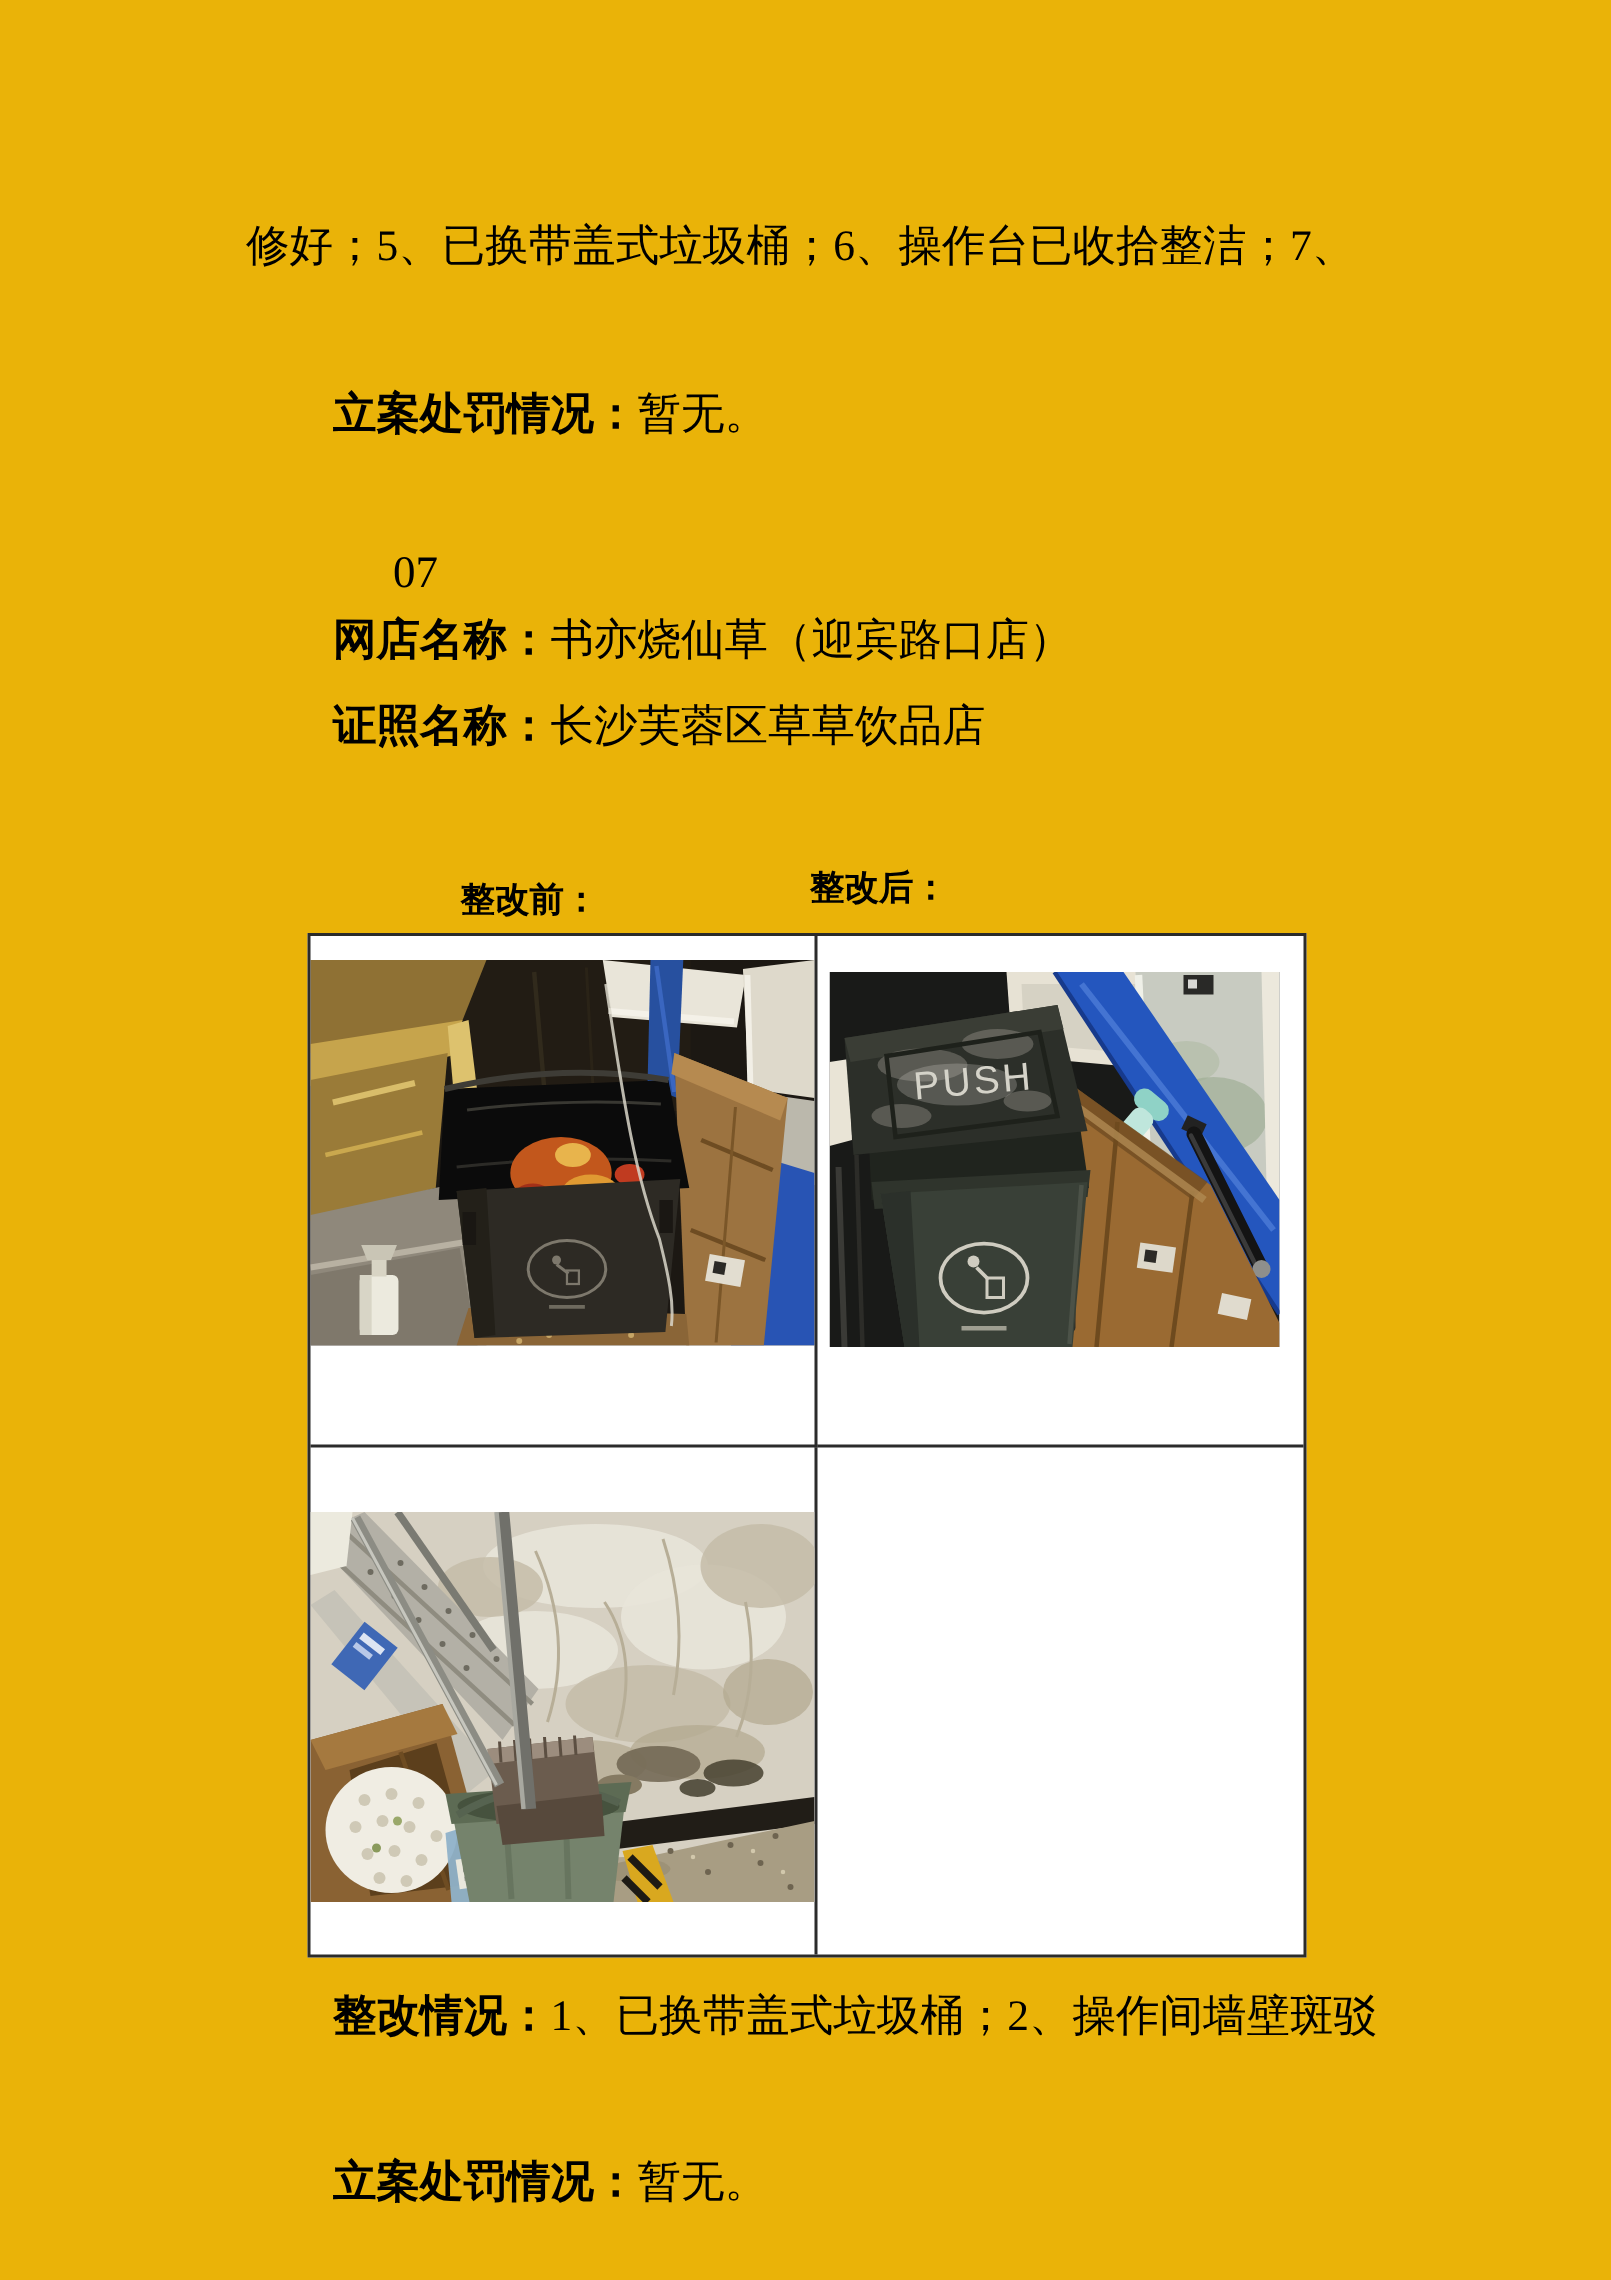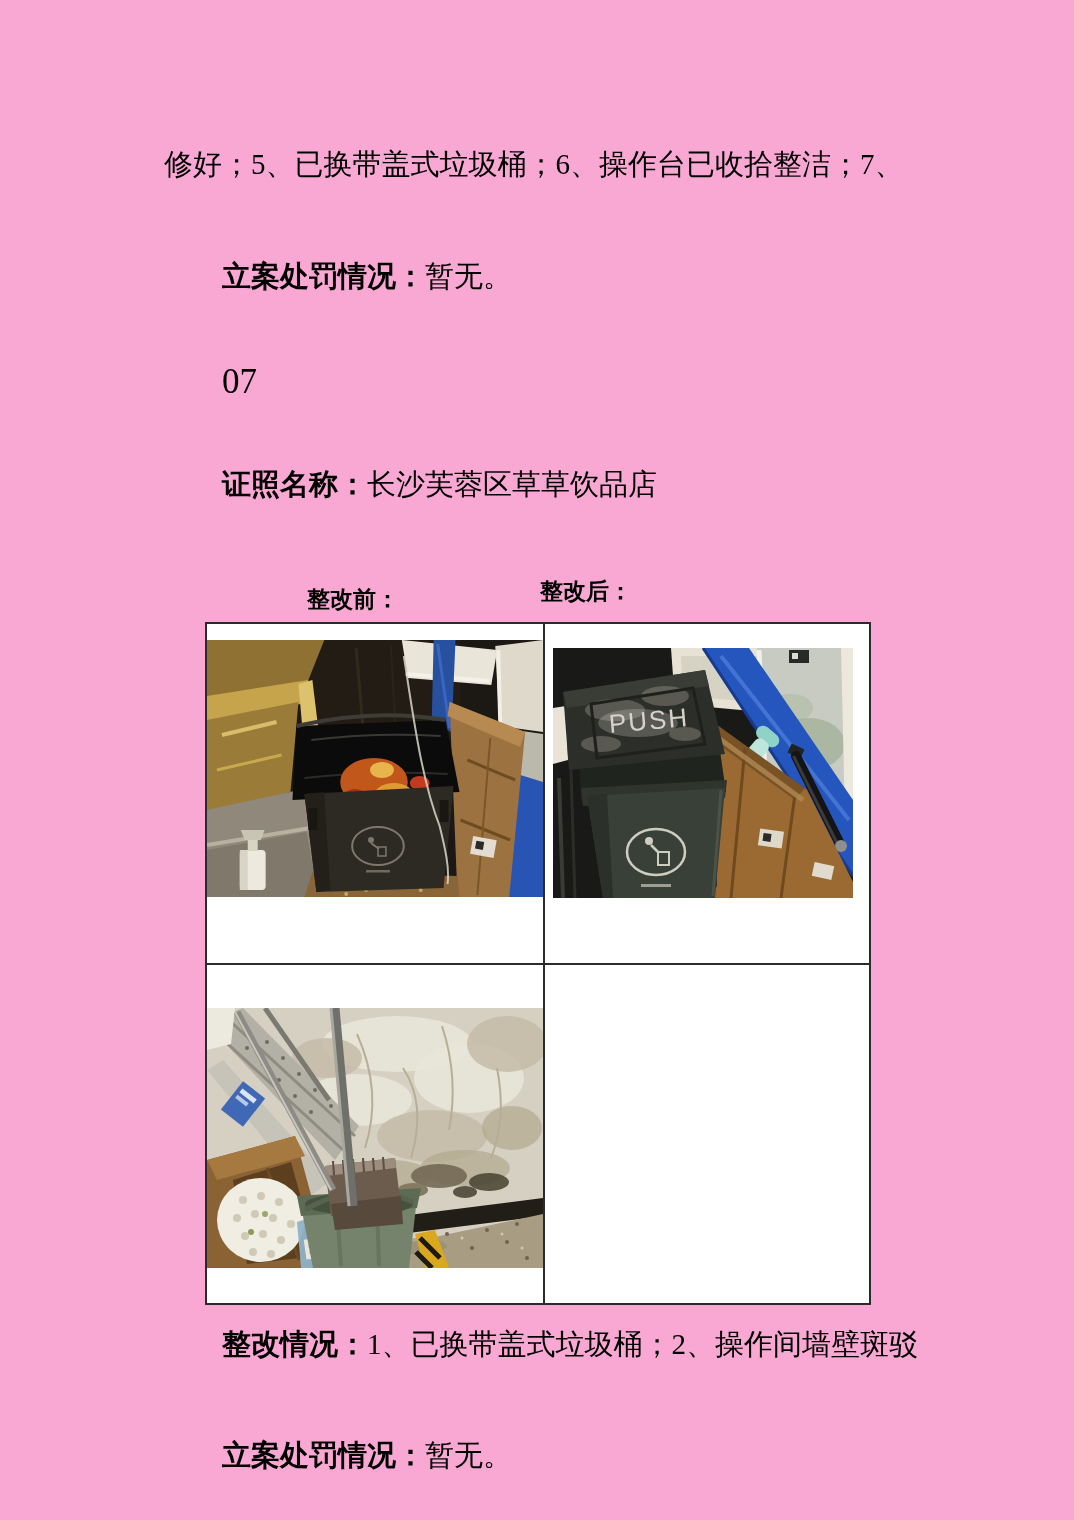--- a/index.html
+++ b/index.html
@@ -1,33 +1,33 @@
 <!DOCTYPE html>
 <html><head>
 <meta charset="utf-8">
 <style>
   html,body{margin:0;padding:0;background:#ffffff;}
   .page{
     position:relative;
     width:1074px;height:1520px;
     margin:0 auto;
-    background:#f9a8d4;
+    background:#eab308;
     font-family:"Liberation Serif","DejaVu Serif",serif;
     color:#000000;
     overflow:hidden;
   }
   .line{
     position:absolute;
     font-size:29px;
     line-height:36px;
     white-space:nowrap;
     color:#000000;
   }
   .lbl{font-weight:700;}
-  .num{font-size:35px;}
+  .num{font-size:30px;margin-left:40px;}
   .cap{position:absolute;font-size:23px;font-weight:700;white-space:nowrap;}
   .photo-table{
     position:absolute;left:205px;top:622px;
     width:666px;height:683px;
     box-sizing:border-box;
     border:2px solid #2b2b2b;
     display:grid;
     grid-template-columns:338px 1fr;
     grid-template-rows:341px 1fr;
     background:#ffffff;
@@ -46,20 +46,23 @@
 
 <div class="page">
 
   <div class="line" style="left:164px;top:146px">修好；5、已换带盖式垃圾桶；6、操作台已收拾整洁；7、</div>
   <div class="line" style="left:222px;top:258px">
     <span class="lbl">立案处罚情况：</span><span>暂无。</span>
   </div>
 
   <div class="line num" style="left:222px;top:364px">07</div>
 
+  <div class="line" style="left:222px;top:409px">
+    <span class="lbl">网店名称：</span><span>书亦烧仙草（迎宾路口店）</span>
+  </div>
   <div class="line" style="left:222px;top:466px">
     <span class="lbl">证照名称：</span><span>长沙芙蓉区草草饮品店</span>
   </div>
 
   <div class="cap" style="left:307px;top:584px">整改前：</div>
   <div class="cap" style="left:540px;top:576px">整改后：</div>
 
   <div class="photo-table">
 
     <div class="cell c-r1c1">

